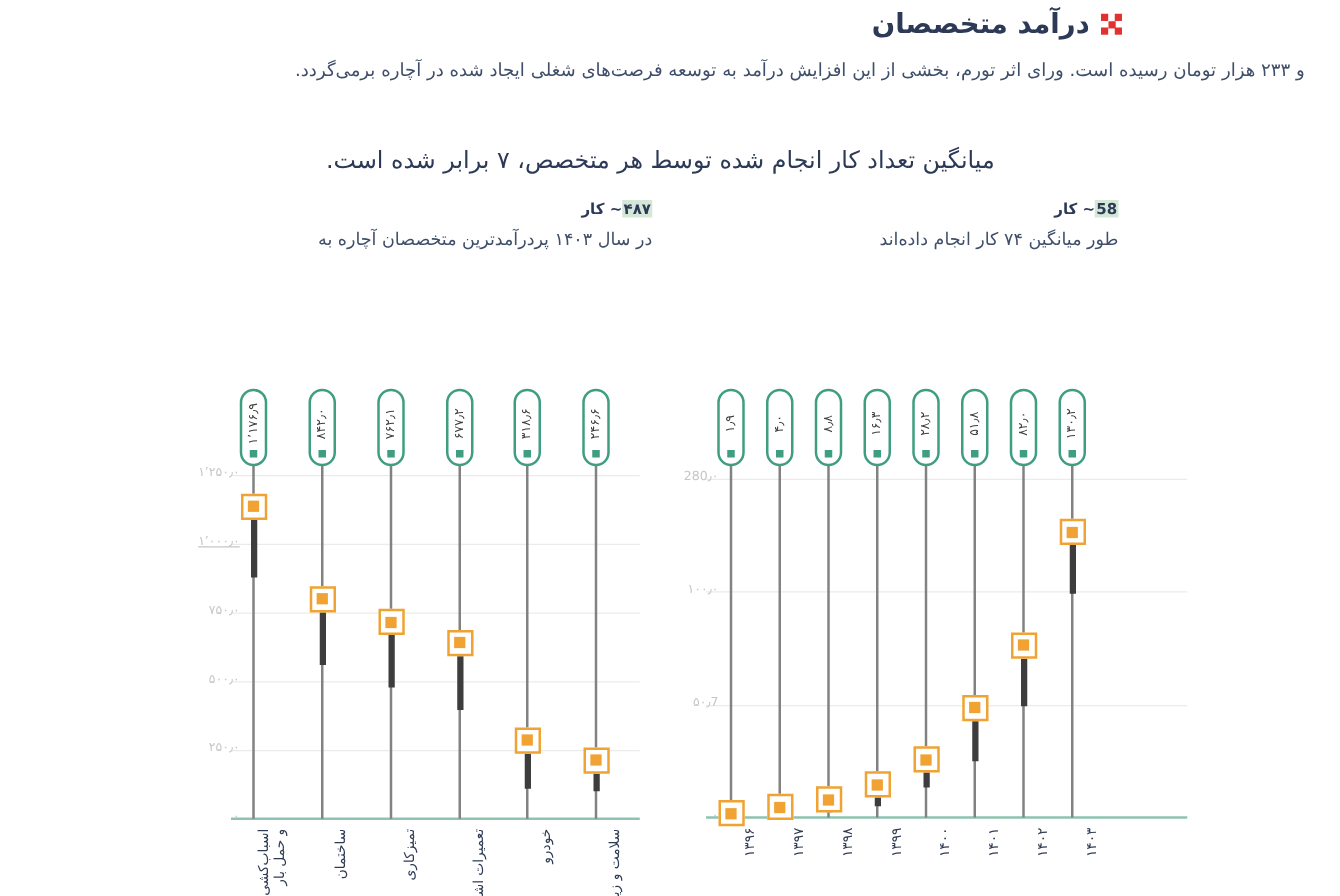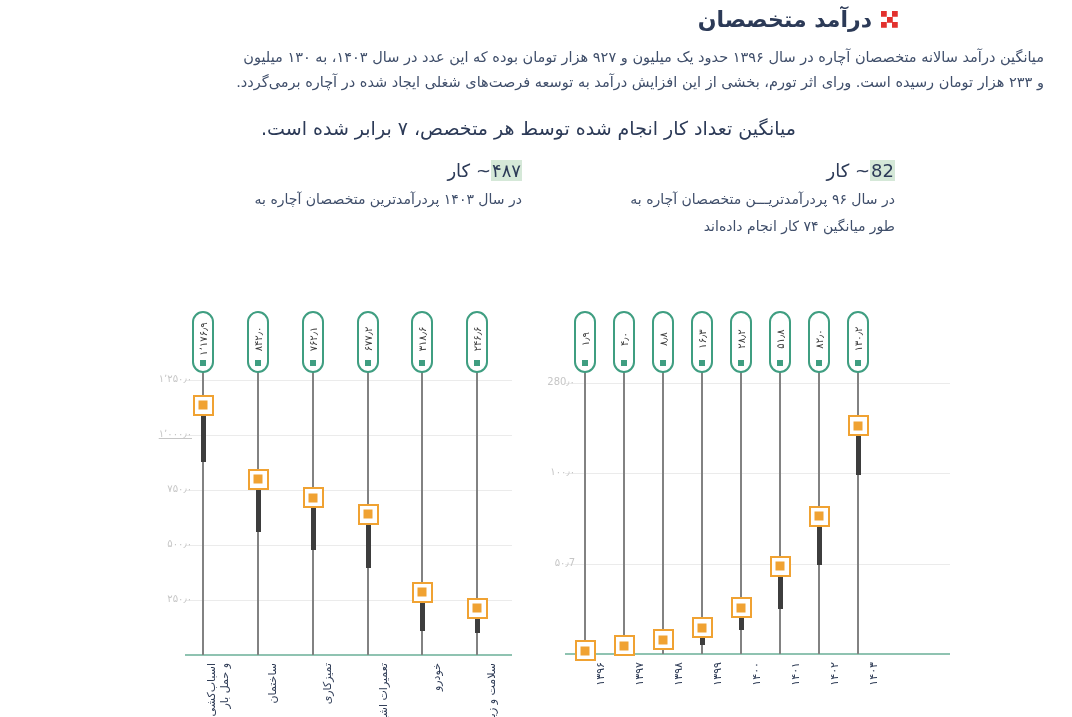--- a/index.html
+++ b/index.html
@@ -22,21 +22,21 @@
   .intro span{display:block;}
 
   
   .statement{position:absolute;top:117px;left:0;width:100%;text-align:center;
              font-size:19px;font-weight:normal;color:#2c3a57;}
 
   
   .stat{position:absolute;top:160px;text-align:right;}
   .stat.s74{right:177px;}
   .stat.s487{right:550px;}
-  .stat h2{margin:0 0 5px 0;font-size:18px;font-weight:normal;color:#2c3a57;}
+  .stat h2{margin:0 0 5px 0;font-size:12px;font-weight:bold;color:#2c3a57;}
   .stat .hl{background:#d5e8d8;padding:0 1px;}
   .stat p{margin:0;font-size:14px;line-height:27px;color:#3f4e6a;}
   .stat p span{display:block;}
 
   
   .charts{position:absolute;inset:0;pointer-events:none;}
   .gridline{position:absolute;height:1px;background:#ebebeb;}
   .axisline{position:absolute;height:2px;background:#8fc3b1;}
   .ytick{position:absolute;font-size:10px;color:#c6c6c6;direction:ltr;white-space:nowrap;}
   .stem{position:absolute;width:2px;background:#828282;}
@@ -58,30 +58,28 @@
 <body>
 
 <div class="page">
 
   <div class="title-row">
     <span class="logo"></span>
     <h1>درآمد متخصصان</h1>
   </div>
 
   <p class="intro">
-    <span>میانگین درآمد سالانه متخصصان آچاره در سال ۱۳۹۶ حدود یک میلیون و ۹۲۷ هزار تومان بوده که این عدد در سال ۱۴۰۳، به ۱۳۰ میلیون</span>
     <span>و ۲۳۳ هزار تومان رسیده است. ورای اثر تورم، بخشی از این افزایش درآمد به توسعه فرصت‌های شغلی ایجاد شده در آچاره برمی‌گردد.</span>
   </p>
 
   <div class="statement">میانگین تعداد کار انجام شده توسط هر متخصص، ۷ برابر شده است.</div>
 
   <div class="stat s74">
-    <h2><span class="hl">82</span><span>~ کار</span></h2>
+    <h2><span class="hl">58</span><span>~ کار</span></h2>
     <p>
-      <span>در سال ۹۶ پردرآمدتریـــن متخصصان آچاره به</span>
       <span>طور میانگین ۷۴ کار انجام داده‌اند</span>
     </p>
   </div>
 
   <div class="stat s487">
     <h2><span class="hl">۴۸۷</span><span>~ کار</span></h2>
     <p>
       <span>در سال ۱۴۰۳ پردرآمدترین متخصصان آچاره به</span>
     </p>
   </div>

